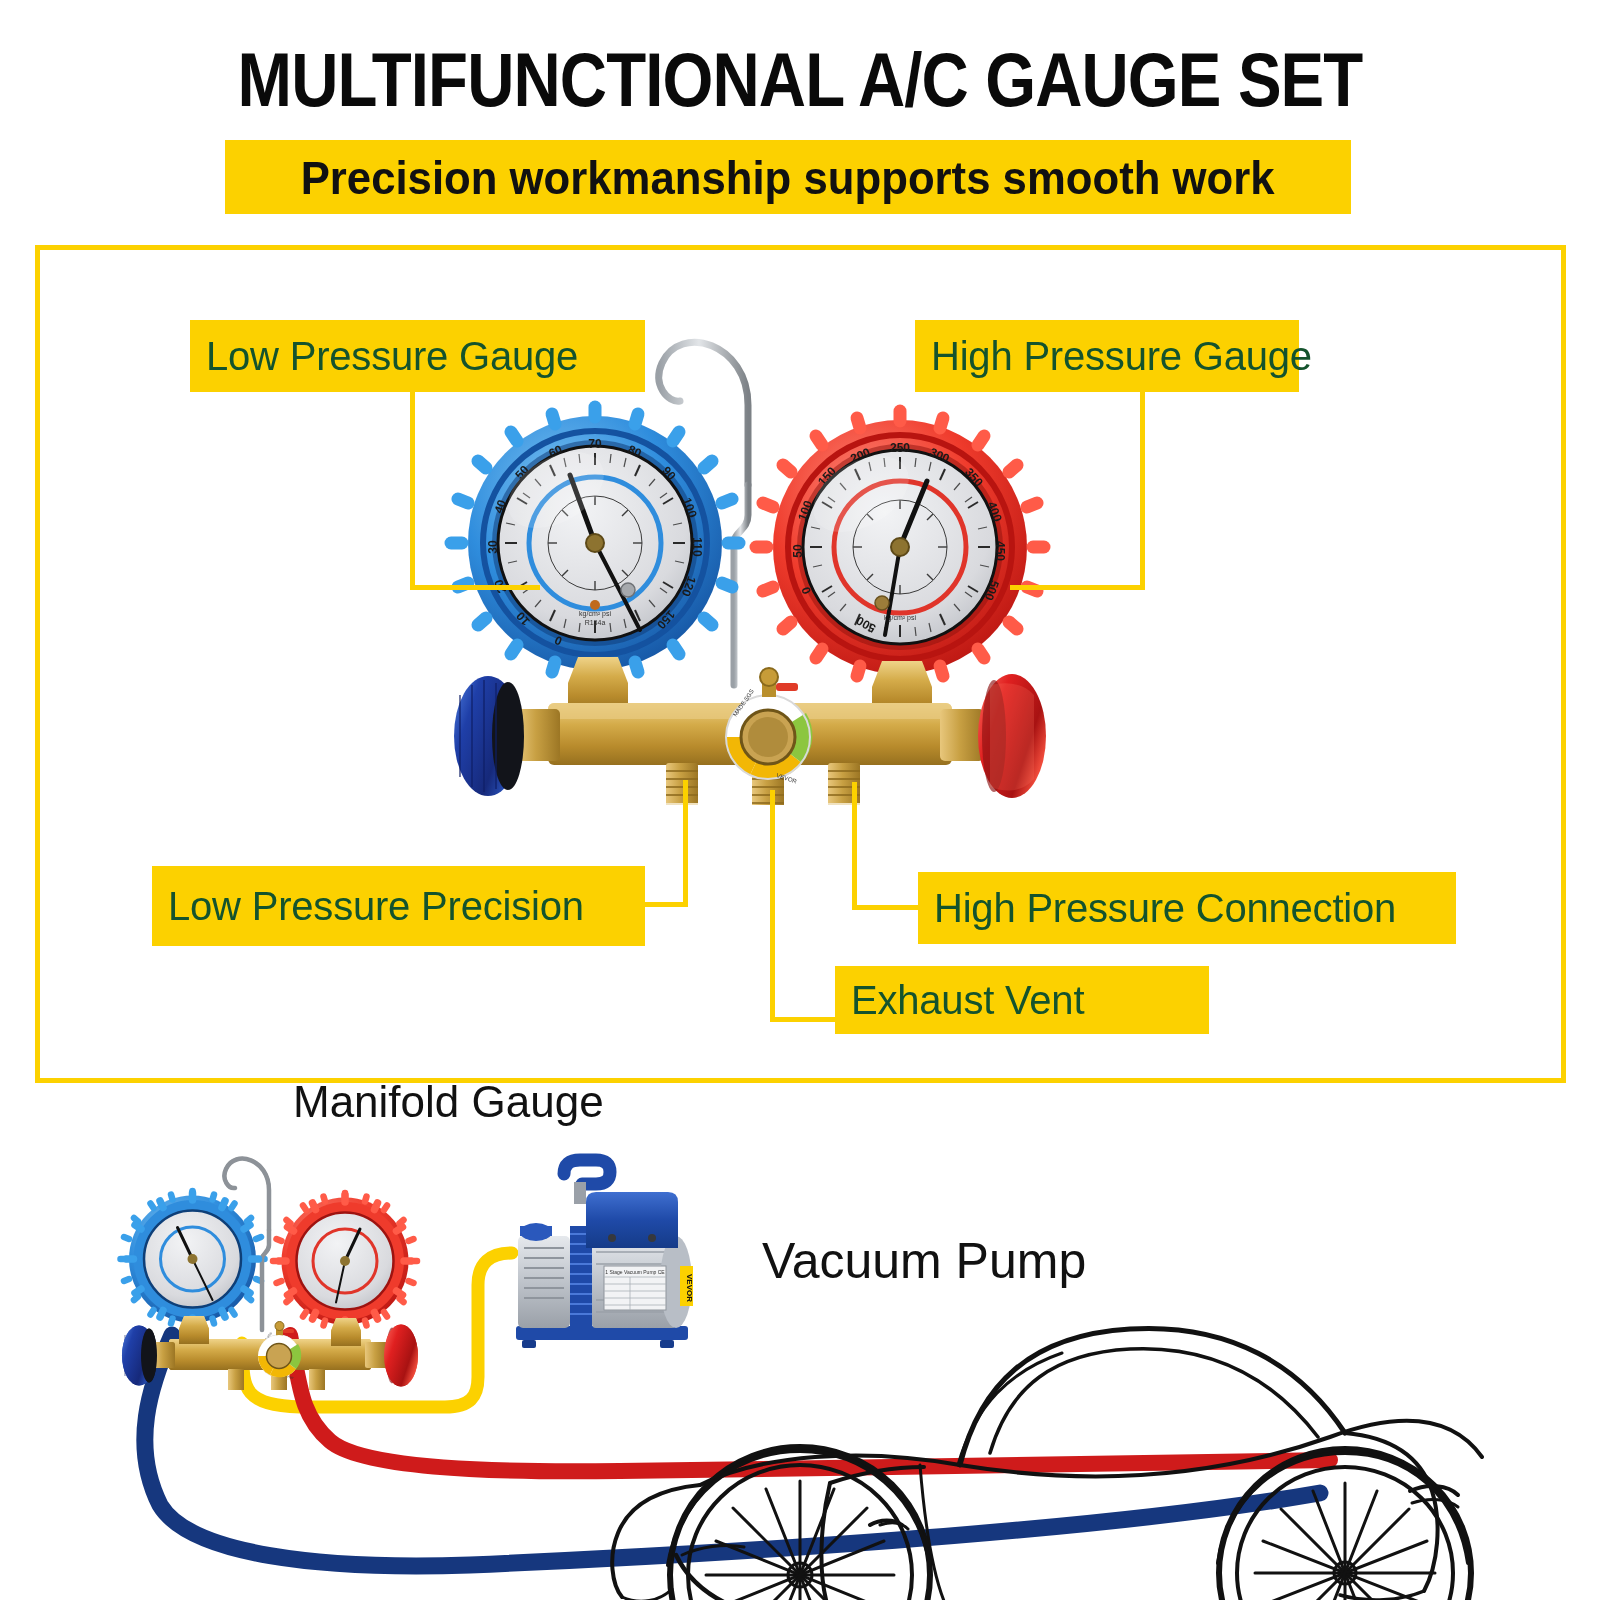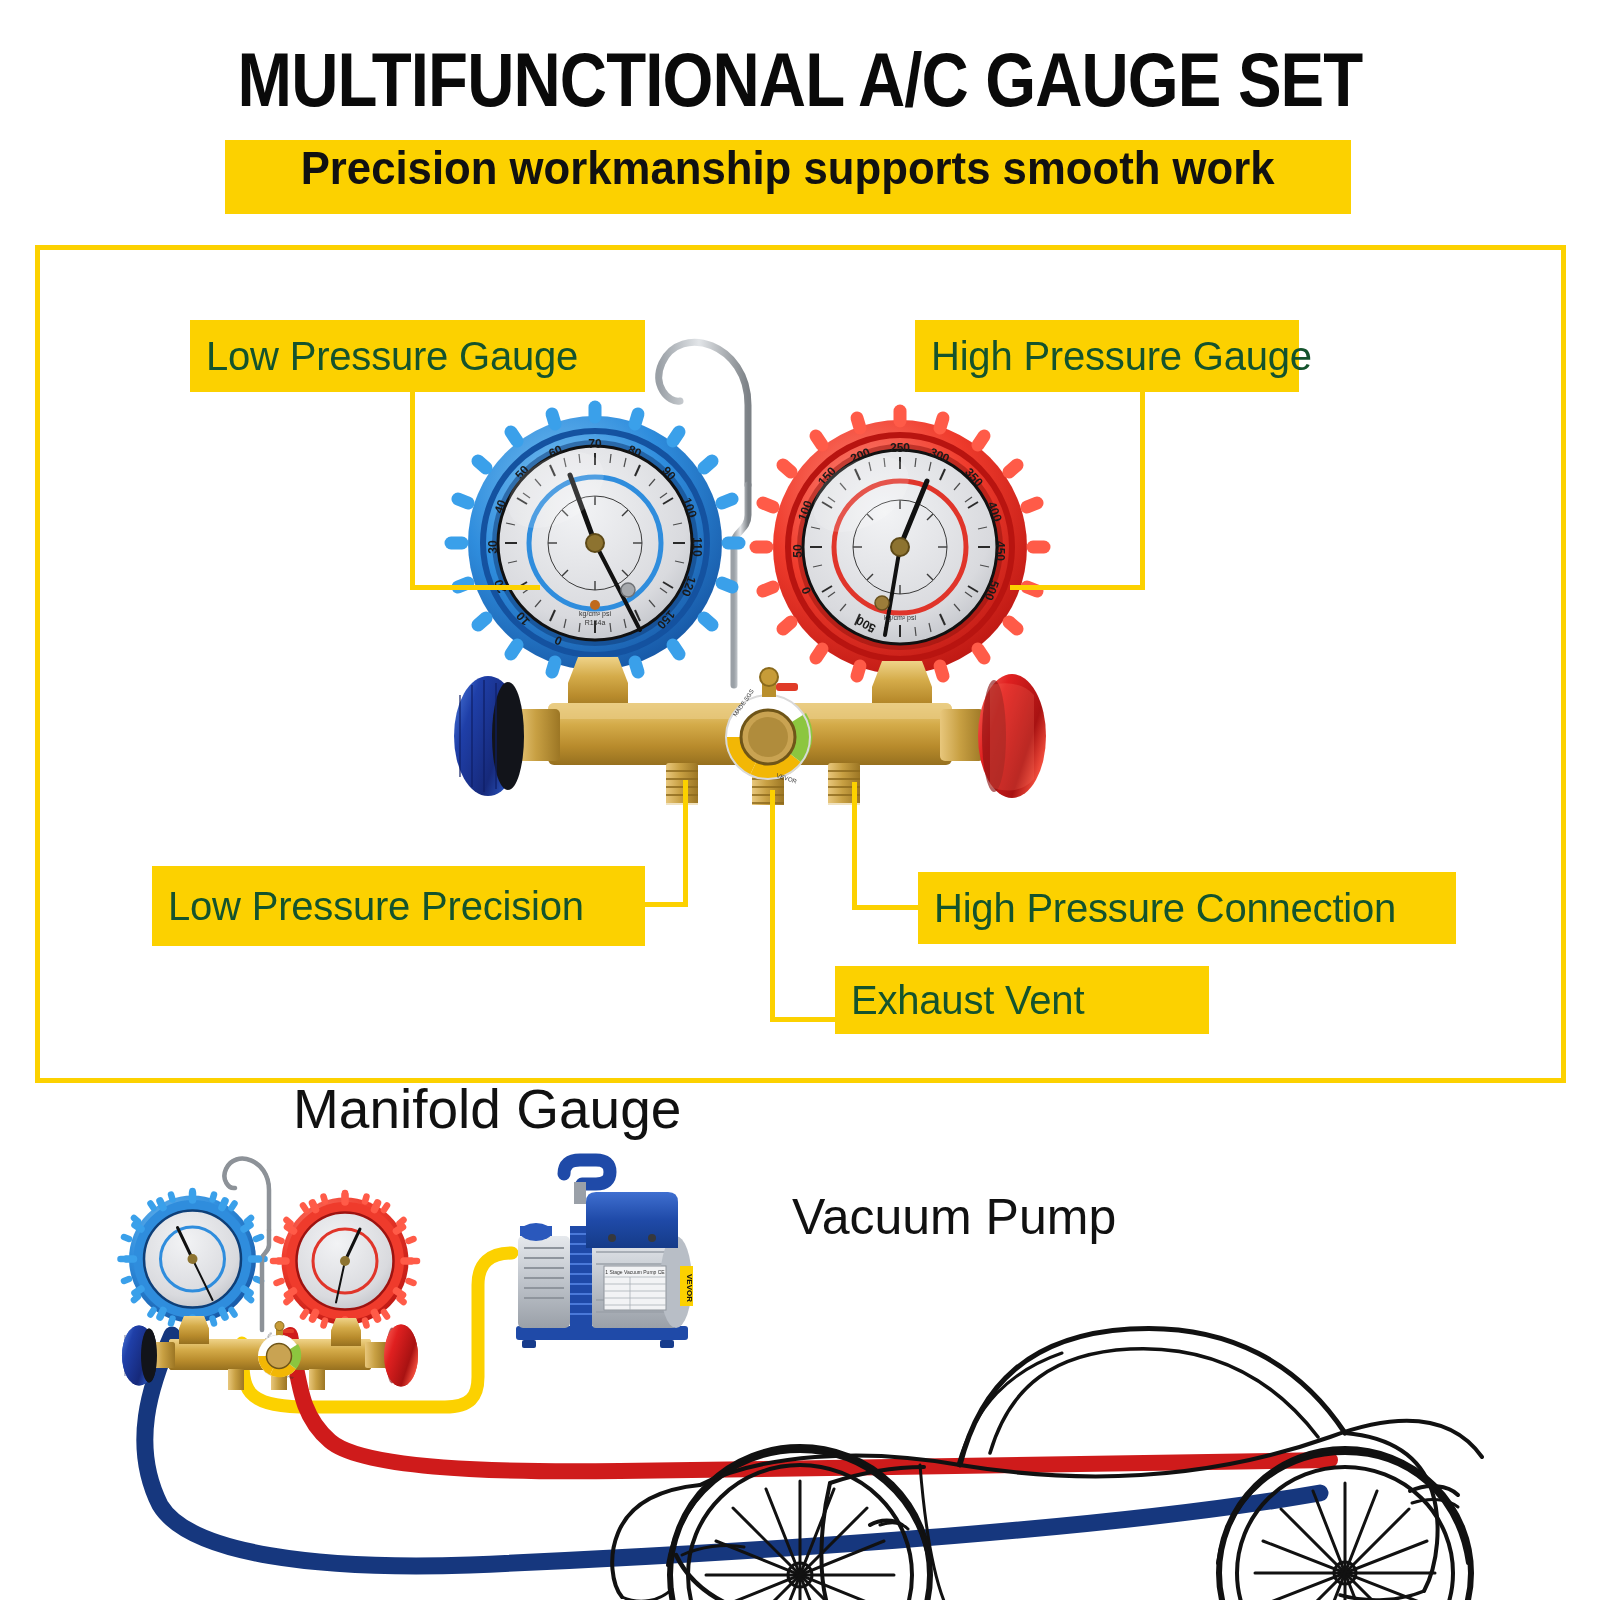--- a/index.html
+++ b/index.html
@@ -12,21 +12,21 @@
   
   #main-title {
     position:absolute; left:0; top:36px; width:1600px; text-align:center;
     font-family:"Liberation Sans Narrow","Liberation Sans",sans-serif;
     font-weight:bold; font-size:76px; letter-spacing:-1px;
     transform:scaleX(0.86); transform-origin:center top;
     white-space:nowrap; color:#0a0a0a;
   }
   #subtitle-bar {
     position:absolute; left:225px; top:140px; width:1126px; height:74px;
-    background:#FCD100; display:flex; align-items:flex-start; justify-content:center;
+    background:#FCD100; display:flex; align-items:center; justify-content:center;
   }
   #subtitle-text {
     font-family:"Liberation Sans Narrow","Liberation Sans",sans-serif;
     font-weight:bold; font-size:47px; color:#111; white-space:nowrap;
     transform:scaleX(0.93);
   }
 
   
   #diagram-frame {
     position:absolute; left:35px; top:245px; width:1531px; height:838px;
@@ -65,25 +65,25 @@
 
   #lead-highc-v { left:852px; top:782px; height:128px; }
   #lead-highc-h { left:852px; top:905px; width:68px; }
 
   
   #manifold-big { position:absolute; left:430px; top:285px; width:640px; height:520px; z-index:3; }
   #manifold-small { position:absolute; left:110px; top:1130px; width:320px; height:260px; z-index:3; }
 
   
   .plain-label {
-    position:absolute; font-size:55px; color:#111;
+    position:absolute; font-size:44px; color:#111;
     font-family:"Liberation Sans",sans-serif; white-space:nowrap; z-index:6;
   }
   #label-manifold { left:293px; top:1077px; }
-  #label-vacuum   { left:762px; top:1188px; font-size:50px;margin-left:30px; }
+  #label-vacuum   { left:762px; top:1232px; font-size:50px; }
 
   
   #bottom-scene { position:absolute; left:0; top:1085px; width:1600px; height:515px; z-index:2; }
   #pump-art { position:absolute; left:500px; top:1140px; width:250px; height:220px; z-index:3; }
 </style>
 </head>
 <body>
 
 <div id="main-title">MULTIFUNCTIONAL A/C GAUGE SET</div>
 

